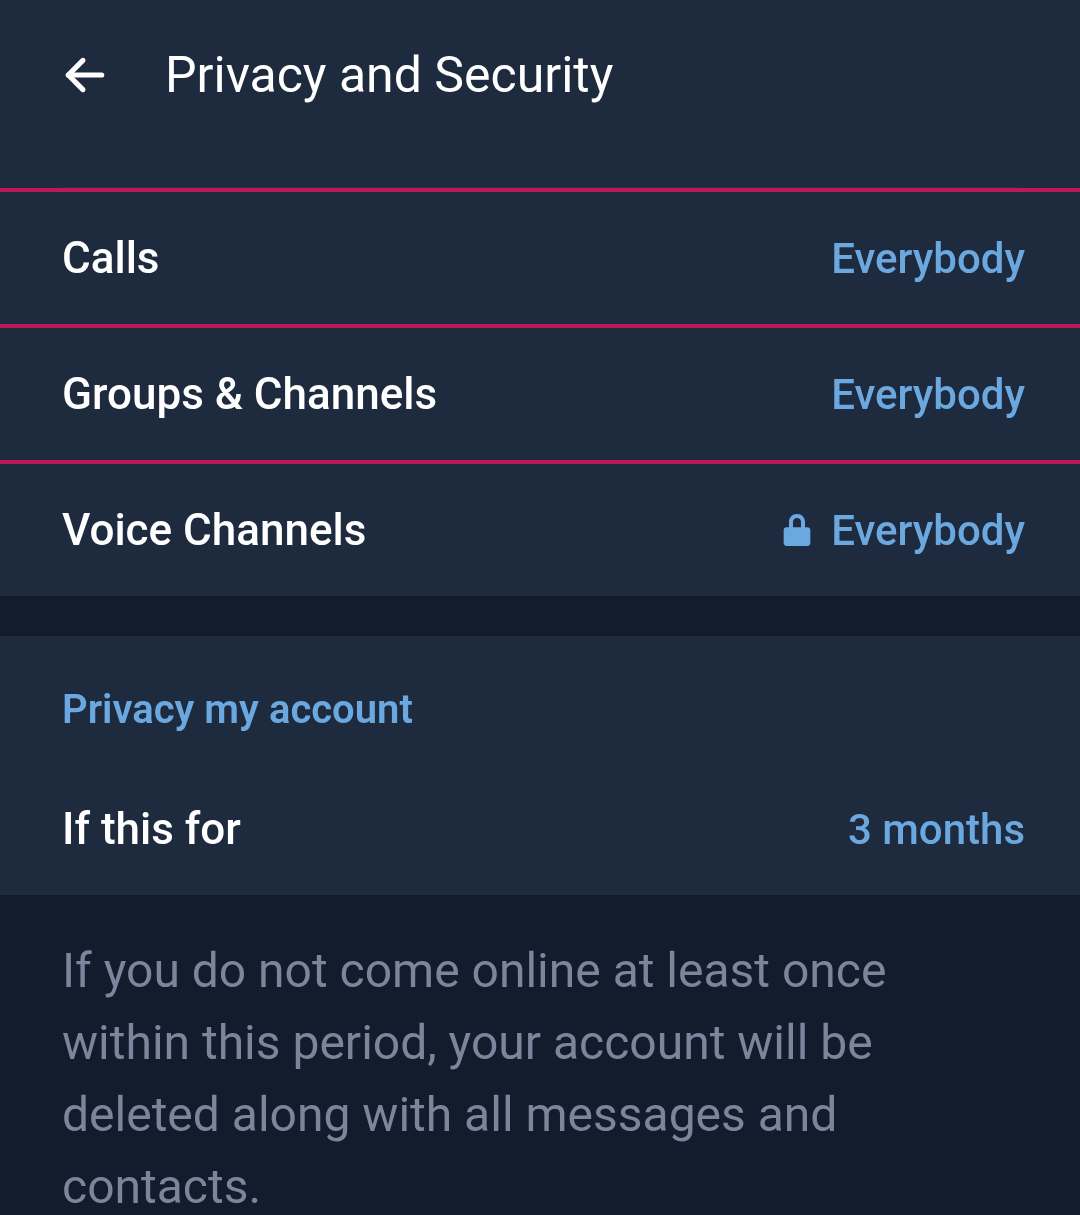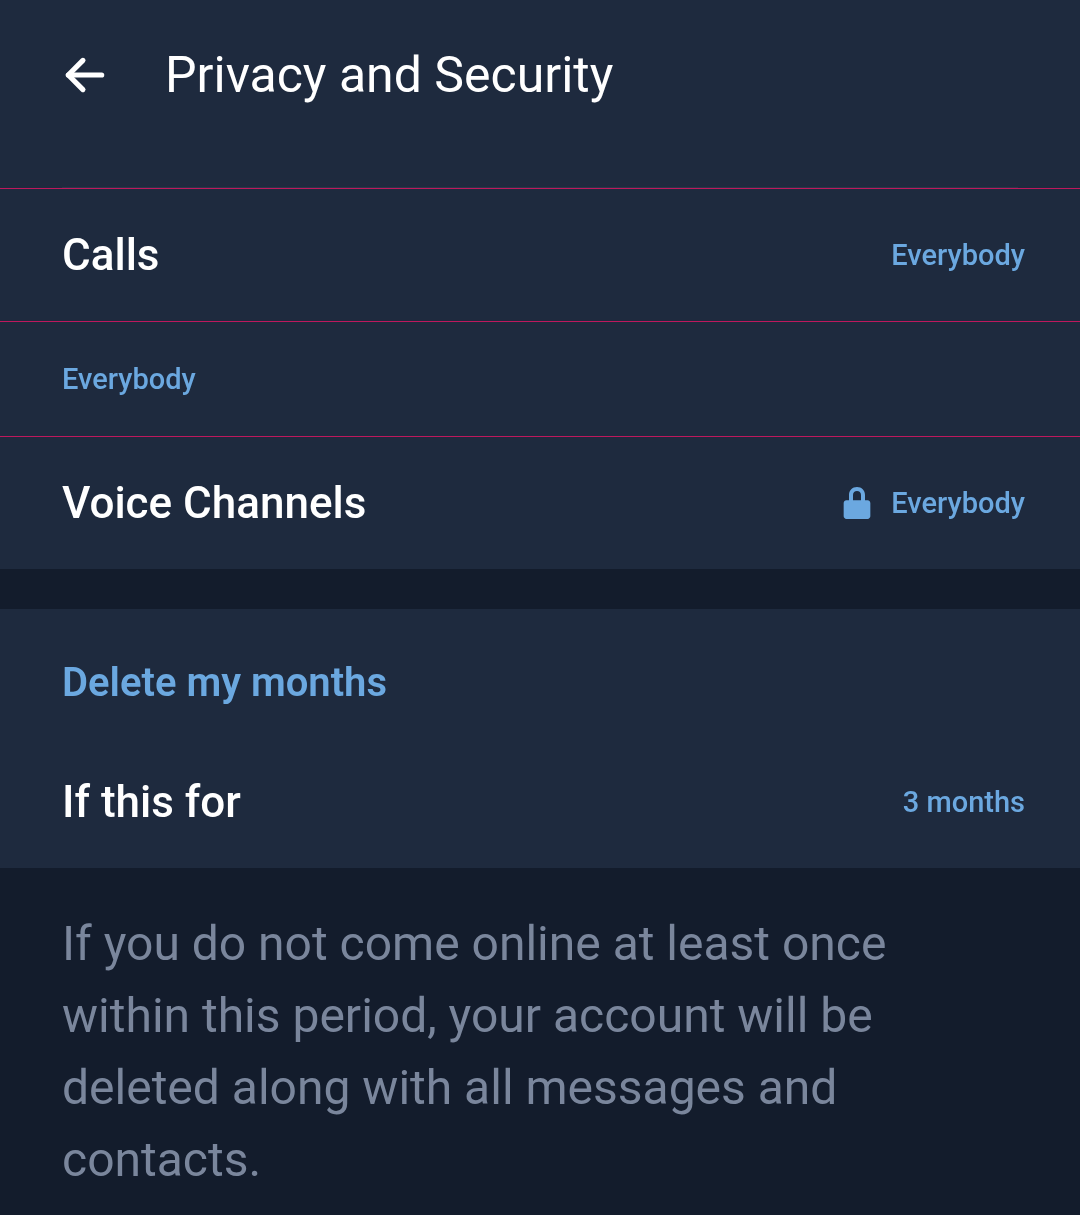--- a/index.html
+++ b/index.html
@@ -42,33 +42,33 @@
     }
     .gap {
       height: 40px;
       background-color: #131c2c;
     }
     .list-item {
       display: flex;
       align-items: center;
       justify-content: space-between;
       padding: 40px 55px 40px 62px;
-      border-top: 1px solid #be185d;
+      border-top: 4px solid #be185d;
       cursor: pointer;
     }
     .list-item:first-child {
       border-top: none;
     }
     .item-label {
       font-size: 44px;
       font-weight: 500;
       color: #ffffff;
     }
     .item-value {
-      font-size: 29px;
+      font-size: 42px;
       font-weight: 500;
       color: #6ba8e0;
       display: flex;
       align-items: center;
       gap: 18px;
     }
     .section-header {
       padding: 50px 62px 30px 62px;
       font-size: 40px;
       font-weight: 600;
@@ -107,38 +107,39 @@
 
 <div class="section">
   <div class="first-section-top-divider"></div>
 
   <div class="list-item">
     <span class="item-label">Calls</span>
     <span class="item-value">Everybody</span>
   </div>
 
   <div class="list-item">
+    <span class="item-label">Groups &amp; Channels</span>
     <span class="item-value">Everybody</span>
   </div>
 
   <div class="list-item">
     <span class="item-label">Voice Channels</span>
     <span class="item-value">
       <svg class="lock-icon-svg" viewBox="0 0 24 28" fill="#6ba8e0">
         <path d="M12 2 C8.5 2 6 4.5 6 8 L6 12 L4 12 C3 12 2 13 2 14 L2 24 C2 25 3 26 4 26 L20 26 C21 26 22 25 22 24 L22 14 C22 13 21 12 20 12 L18 12 L18 8 C18 4.5 15.5 2 12 2 Z M12 5 C13.8 5 15 6.2 15 8 L15 12 L9 12 L9 8 C9 6.2 10.2 5 12 5 Z"></path>
       </svg>
       <span>Everybody</span>
     </span>
   </div>
 </div>
 
 <div class="gap"></div>
 
 <div class="section">
-  <div class="section-header">Delete my months</div>
+  <div class="section-header">Privacy my account</div>
 
   <div class="list-item" style="border-top:none;">
     <span class="item-label">If this for</span>
     <span class="item-value">3 months</span>
   </div>
 </div>
 
 <div class="description">If you do not come online at least once within this period, your account will be deleted along with all messages and contacts.</div>
 
 </body></html>

